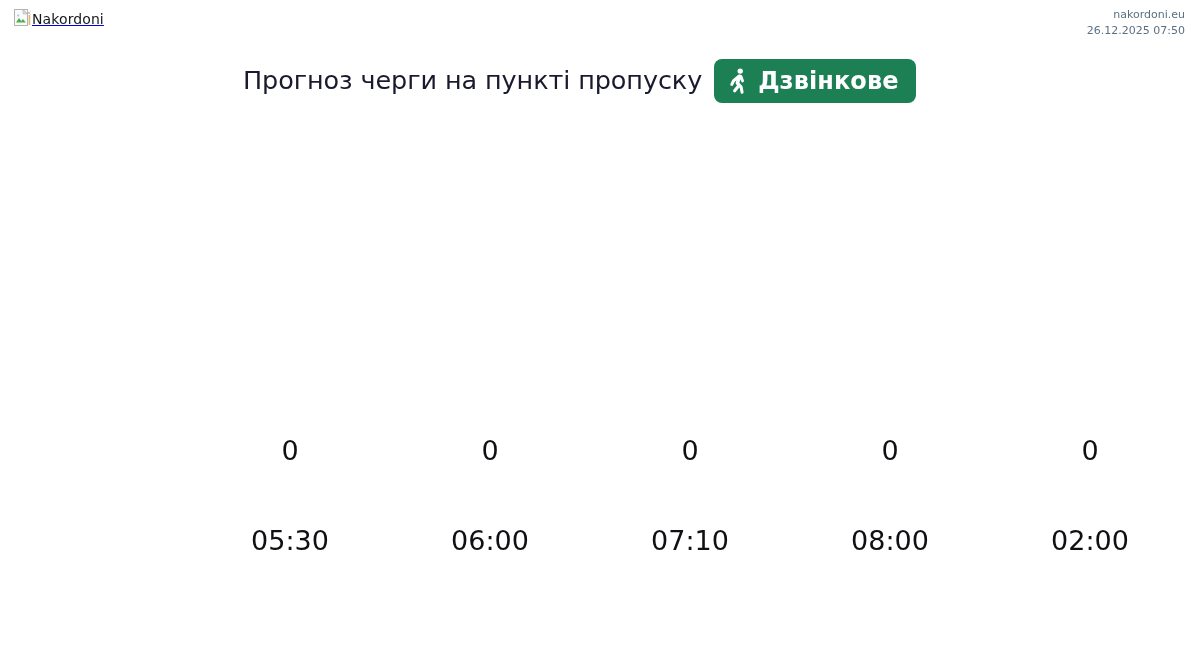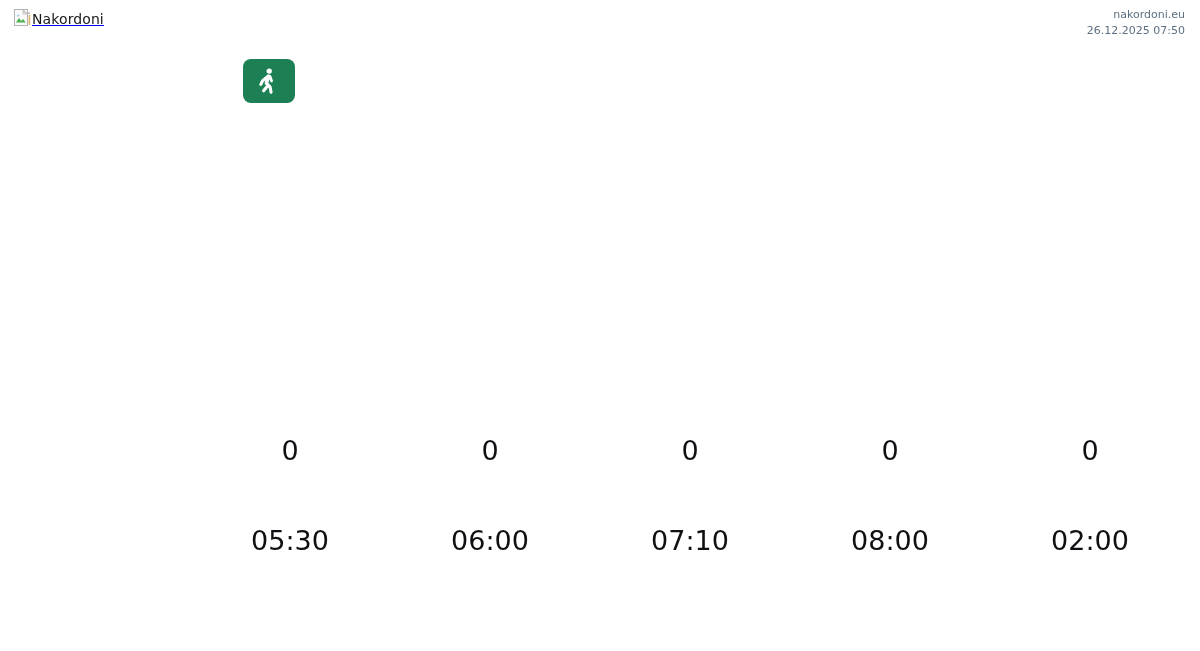--- a/index.html
+++ b/index.html
@@ -181,34 +181,36 @@
   </a>
 
   <div id="site-meta">
     <span class="meta-line">nakordoni.eu</span>
     <span class="meta-line">26.12.2025 07:50</span>
   </div>
 
 </div>
 
 <div id="title-row">
+  <span id="page-title">Прогноз черги на пункті пропуску</span>
 
   <span id="checkpoint-badge">
     <svg id="pedestrian-icon" viewBox="0 0 21 26" xmlns="http://www.w3.org/2000/svg" fill="#ffffff">
       <circle cx="12.2" cy="3.1" r="2.7"></circle>
       <path d="M10.6 6.6 c 1.9 -0.5 3.5 0.5 4.0 2.1 l 1.3 3.9 c 0.25 0.75 -0.15 1.5 -0.9 1.75
                c -0.75 0.25 -1.5 -0.15 -1.75 -0.9 l -0.75 -2.3 l -1.15 3.5 l 2.7 3.1
                c 0.45 0.5 0.6 0.95 0.7 1.6 l 0.8 4.7 c 0.15 0.85 -0.45 1.6 -1.3 1.7
                c -0.85 0.1 -1.6 -0.5 -1.7 -1.35 l -0.75 -4.2 l -3.5 -3.6
                c -0.6 -0.6 -0.8 -1.35 -0.55 -2.15 l 0.55 -1.9 l -1.65 1.35 l -1.55 3.25
                c -0.35 0.75 -1.25 1.05 -1.95 0.7 c -0.75 -0.35 -1.05 -1.25 -0.7 -2.0
                l 1.8 -3.8 c 0.15 -0.35 0.4 -0.65 0.7 -0.9 l 3.3 -2.7 z"></path>
       <path d="M9.3 16.9 l 2.2 2.3 l -3.6 4.6 c -0.55 0.7 -1.5 0.8 -2.2 0.25
                c -0.7 -0.55 -0.8 -1.5 -0.25 -2.2 z"></path>
     </svg>
+    <span id="checkpoint-name">Дзвінкове</span>
   </span>
 </div>
 
 <div id="queue-chart">
   <div id="chart-plot-area"></div>
   <div id="chart-columns">
       <div class="chart-column">
         <div class="column-value">0</div>
         <div class="column-bar" style="height: 0px; background: rgb(28, 128, 84);"></div>
         <div class="column-time">05:30</div>

